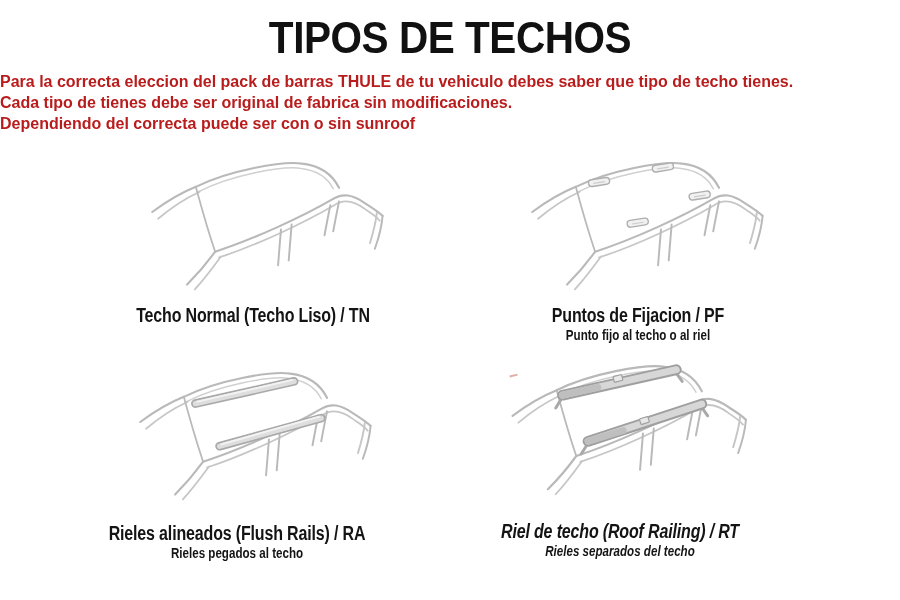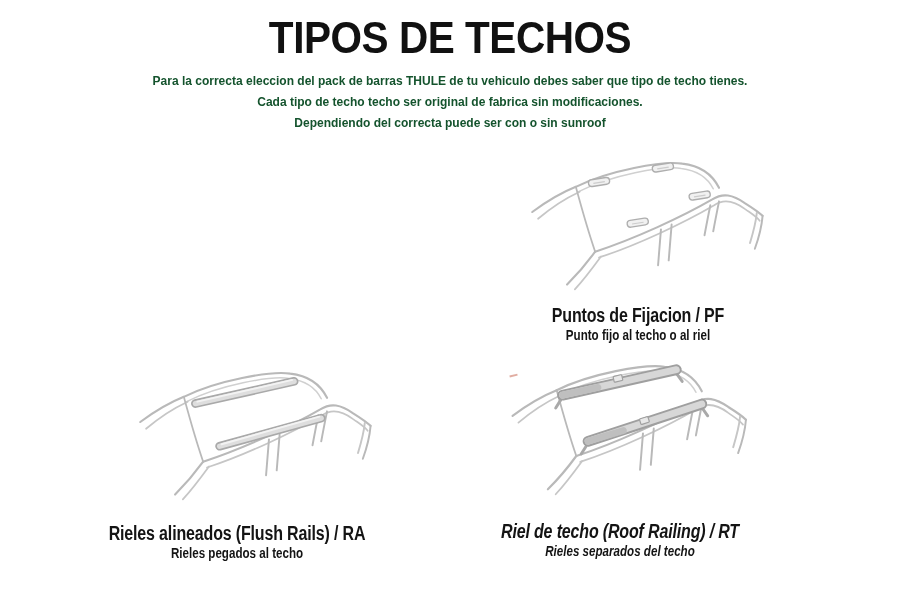--- a/index.html
+++ b/index.html
@@ -4,21 +4,21 @@
 <style>
   html,body{margin:0;padding:0;background:#ffffff;}
   body{font-family:"Liberation Sans", sans-serif;color:#141414;}
   .canvas{position:relative;width:900px;height:600px;background:#ffffff;overflow:hidden;}
 
   .title{
     margin:14px 0 0 0;text-align:center;font-size:45px;font-weight:700;
     line-height:1.05;letter-spacing:-0.5px;white-space:nowrap;color:#111;
     transform:scaleX(0.9);transform-origin:50% 50%;
   }
-  .intro{margin-top:10px;text-align:center;font-size:12px;font-weight:600;line-height:21px;color:#14532d;}
+  .intro{margin-top:10px;font-size:16px;font-weight:600;line-height:21px;color:#b91c1c;}
   .intro div{white-space:nowrap;}
 
   .card{position:absolute;width:340px;text-align:center;}
   .card svg.illus{display:block;}
   #card-tn{left:83px;top:152px;}
   #card-tn svg.illus{margin-left:52px;}
   #card-pf{left:468px;top:152px;}
   #card-pf svg.illus{margin-left:47px;}
   #card-ra{left:67px;top:362px;}
   #card-ra svg.illus{margin-left:56px;}
@@ -40,21 +40,21 @@
 </style>
 </head>
 <body>
 
 <div class="canvas">
 
   <h1 class="title">TIPOS DE TECHOS</h1>
 
   <div class="intro">
     <div>Para la correcta eleccion del pack de barras THULE de tu vehiculo debes saber que tipo de techo tienes.</div>
-    <div>Cada tipo de techo techo ser original de fabrica sin modificaciones.</div>
+    <div>Cada tipo de tienes debe ser original de fabrica sin modificaciones.</div>
     <div>Dependiendo del correcta puede ser con o sin sunroof</div>
   </div>
 
   <svg class="defs-holder" aria-hidden="true">
     <defs>
       <g id="roof-base" fill="none" stroke="#b9b9b9" stroke-width="2.2" stroke-linecap="round">
 
         <path d="M58,36 C92,19 148,9 168,12 C186,14 199,23 206,37"></path>
         <path d="M61,41 C94,24 148,14 167,17 C183,19 194,26 200,38" stroke="#d0d0d0" stroke-width="1.6"></path>
 
@@ -74,20 +74,26 @@
 
         <path d="M197,55 C195,65 193,75 191,86" stroke-width="2"></path>
         <path d="M206,51 C204,61 202,71 200,82" stroke-width="2"></path>
 
         <path d="M251,66 C250,78 247,89 243,100" stroke-width="2"></path>
         <path d="M245,63 C244,74 241,84 238,94" stroke-width="2" stroke="#c6c6c6"></path>
       </g>
     </defs>
   </svg>
 
+  <div class="card" id="card-tn">
+    <svg class="illus" width="290" height="150" viewBox="0 0 290 155">
+      <use href="#roof-base" xlink:href="#roof-base"></use>
+    </svg>
+    <div class="caption">Techo Normal (Techo Liso) / TN</div>
+  </div>
 
   <div class="card" id="card-pf">
     <svg class="illus" width="290" height="150" viewBox="0 0 290 155">
       <use href="#roof-base" xlink:href="#roof-base"></use>
       <g>
         <g transform="translate(82,31) rotate(-9)">
           <rect x="-11" y="-3.5" width="22" height="7" rx="3.5" fill="#f1f1f1" stroke="#aeaeae" stroke-width="1.4"></rect>
           <line x1="-6" y1="0.5" x2="6" y2="0.5" stroke="#cccccc" stroke-width="1.2"></line>
         </g>
         <g transform="translate(148,16) rotate(-9)">

